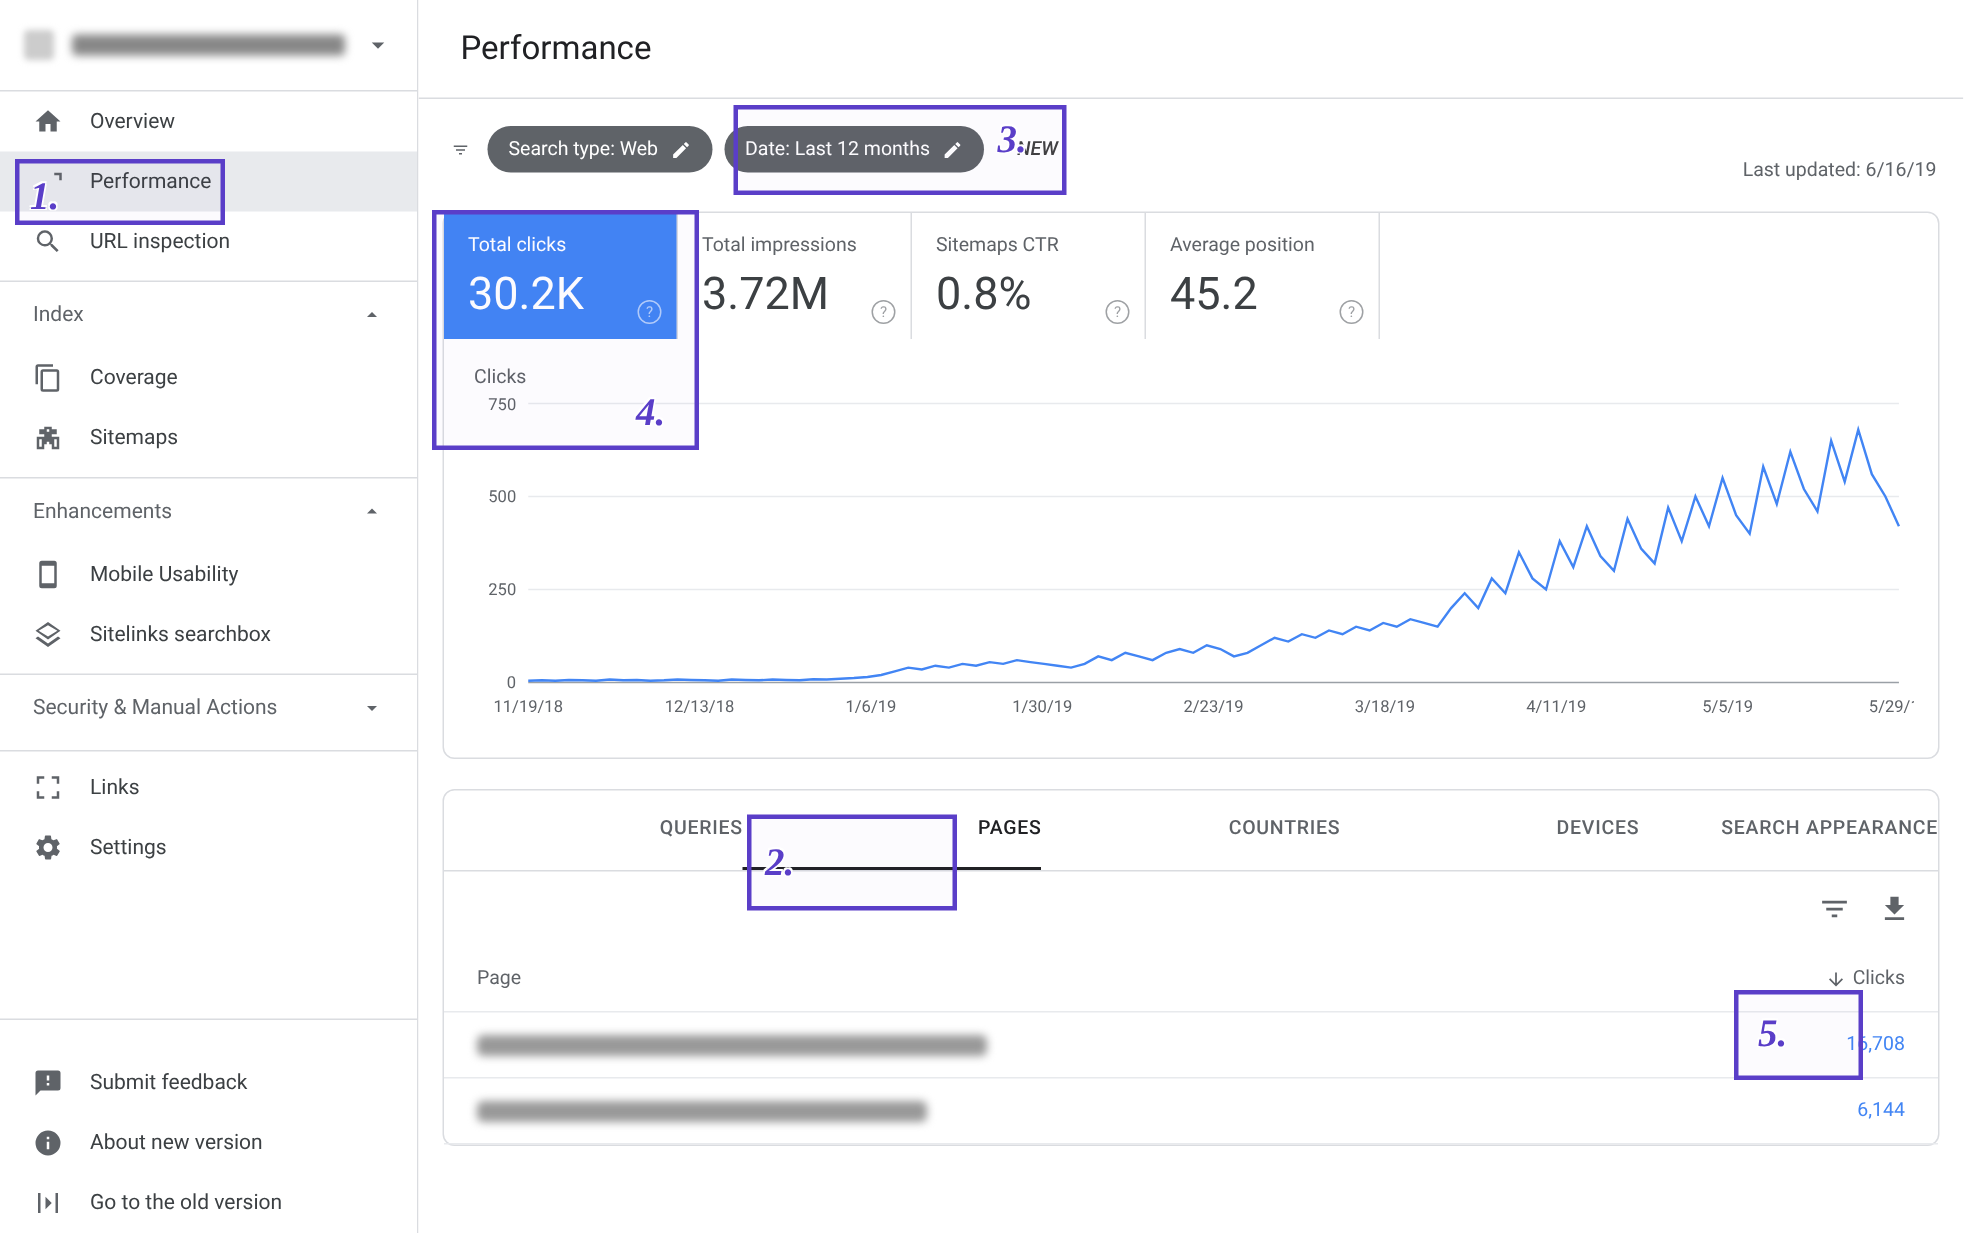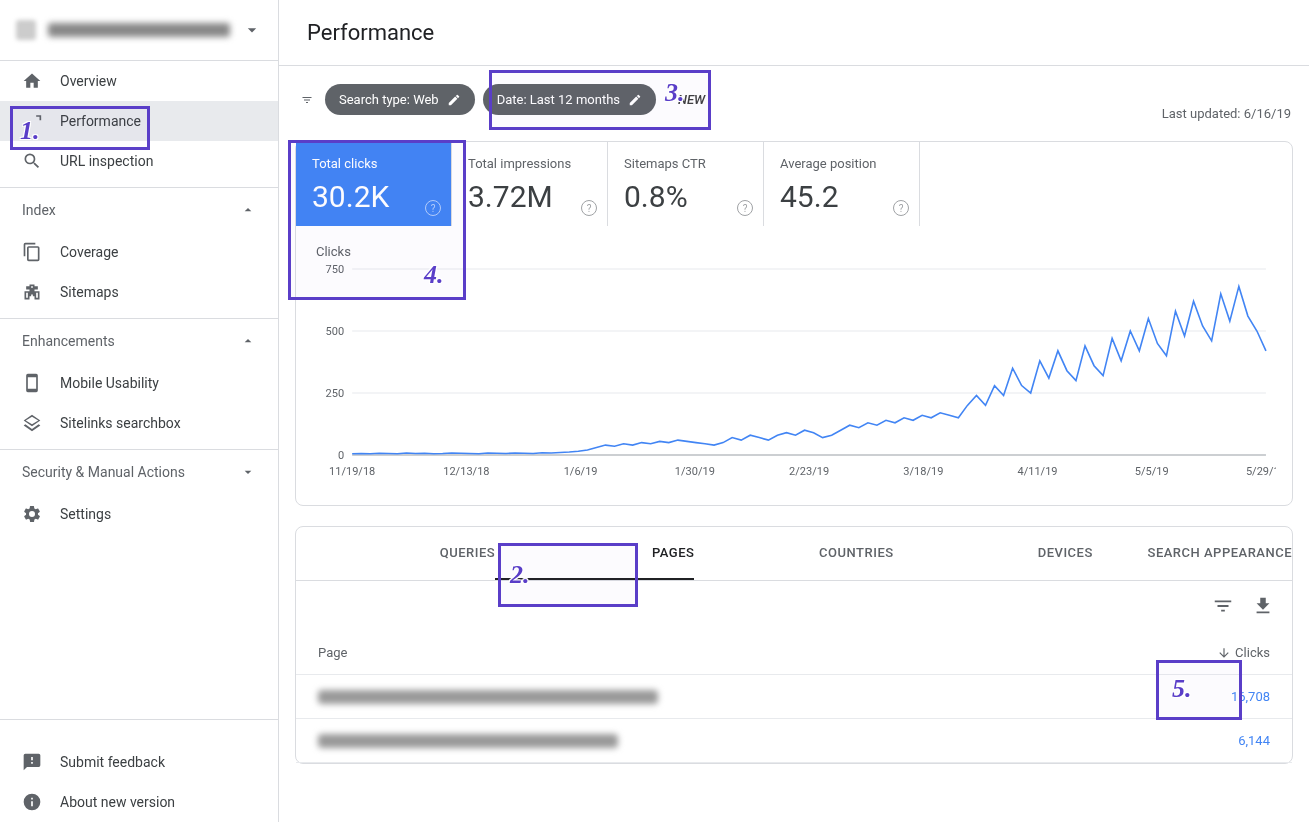--- a/index.html
+++ b/index.html
@@ -111,38 +111,50 @@
         <path d="M12 2L2 9l10 7 10-7-10-7zm0 11.5L4.5 9 12 4.5 19.5 9 12 13.5zM2 15l10 7 10-7-2-1.4-8 5.6-8-5.6L2 15z"></path>
       </svg>
     <span>Sitelinks searchbox</span>
   </div>
   <div class="nav-section-header">
     <span>Security &amp; Manual Actions</span>
     <svg class="icon-svg" style="width:16px;height:16px" viewBox="0 0 24 24">
         <path d="M7 10l5 5 5-5z"></path>
       </svg>
   </div>
+  <div class="nav-item" style="margin-top:6px;border-top:1px solid #dadce0;padding-top:14px">
+    <svg class="icon-svg" viewBox="0 0 24 24">
+        <path d="M3 3h6v2H5v4H3V3zm12 0h6v6h-2V5h-4V3zM3 15h2v4h4v2H3v-6zm16 0h2v6h-6v-2h4v-4z"></path>
+      </svg>
+    <span>Links</span>
+  </div>
   <div class="nav-item">
     <svg class="icon-svg" viewBox="0 0 24 24">
         <path d="M19.14 12.94c.04-.3.06-.61.06-.94 0-.32-.02-.64-.07-.94l2.03-1.58a.5.5 0 00.12-.64l-1.92-3.32a.5.5 0 00-.61-.22l-2.39.96a7.03 7.03 0 00-1.62-.94l-.36-2.54a.5.5 0 00-.5-.42h-3.84a.5.5 0 00-.5.42l-.36 2.54c-.59.24-1.13.56-1.62.94l-2.39-.96a.5.5 0 00-.61.22L2.74 8.84a.5.5 0 00.12.64l2.03 1.58c-.05.3-.07.62-.07.94 0 .33.02.64.06.94l-2.03 1.58a.5.5 0 00-.12.64l1.92 3.32c.14.24.42.34.61.22l2.39-.96c.49.38 1.03.7 1.62.94l.36 2.54c.4.24.24.42.5.42h3.84c.26 0 .46-.18.5-.42l.36-2.54c.59-.24 1.13-.56 1.62-.94l2.39.96c.19.12.47.02.61-.22l1.92-3.32a.5.5 0 00-.12-.64l-2.03-1.58zM12 15.6A3.6 3.6 0 1112 8.4a3.6 3.6 0 010 7.2z"></path>
       </svg>
     <span>Settings</span>
   </div>
   <div class="sidebar-footer">
     <div class="nav-item">
       <svg class="icon-svg" viewBox="0 0 24 24">
           <path d="M20 2H4a2 2 0 00-2 2v18l4-4h14a2 2 0 002-2V4a2 2 0 00-2-2zm-7 12h-2v-2h2v2zm0-4h-2V6h2v4z"></path>
         </svg>
       <span>Submit feedback</span>
     </div>
     <div class="nav-item">
       <svg class="icon-svg" viewBox="0 0 24 24">
           <path d="M12 2a10 10 0 100 20 10 10 0 000-20zm1 15h-2v-6h2v6zm0-8h-2V7h2v2z"></path>
         </svg>
       <span>About new version</span>
+    </div>
+    <div class="nav-item">
+      <svg class="icon-svg" viewBox="0 0 24 24">
+          <path d="M10 17l5-5-5-5v10zM4 4h2v16H4V4zm14 0h2v16h-2V4z"></path>
+        </svg>
+      <span>Go to the old version</span>
     </div>
   </div>
 </div>
 
 <div class="main">
   <div class="page-title">Performance</div>
   <div class="filter-bar">
     <svg class="icon-svg filter-icon" viewBox="0 0 24 24">
         <path d="M10 18h4v-2h-4v2zM3 6v2h18V6H3zm3 7h12v-2H6v2z"></path>
       </svg>

